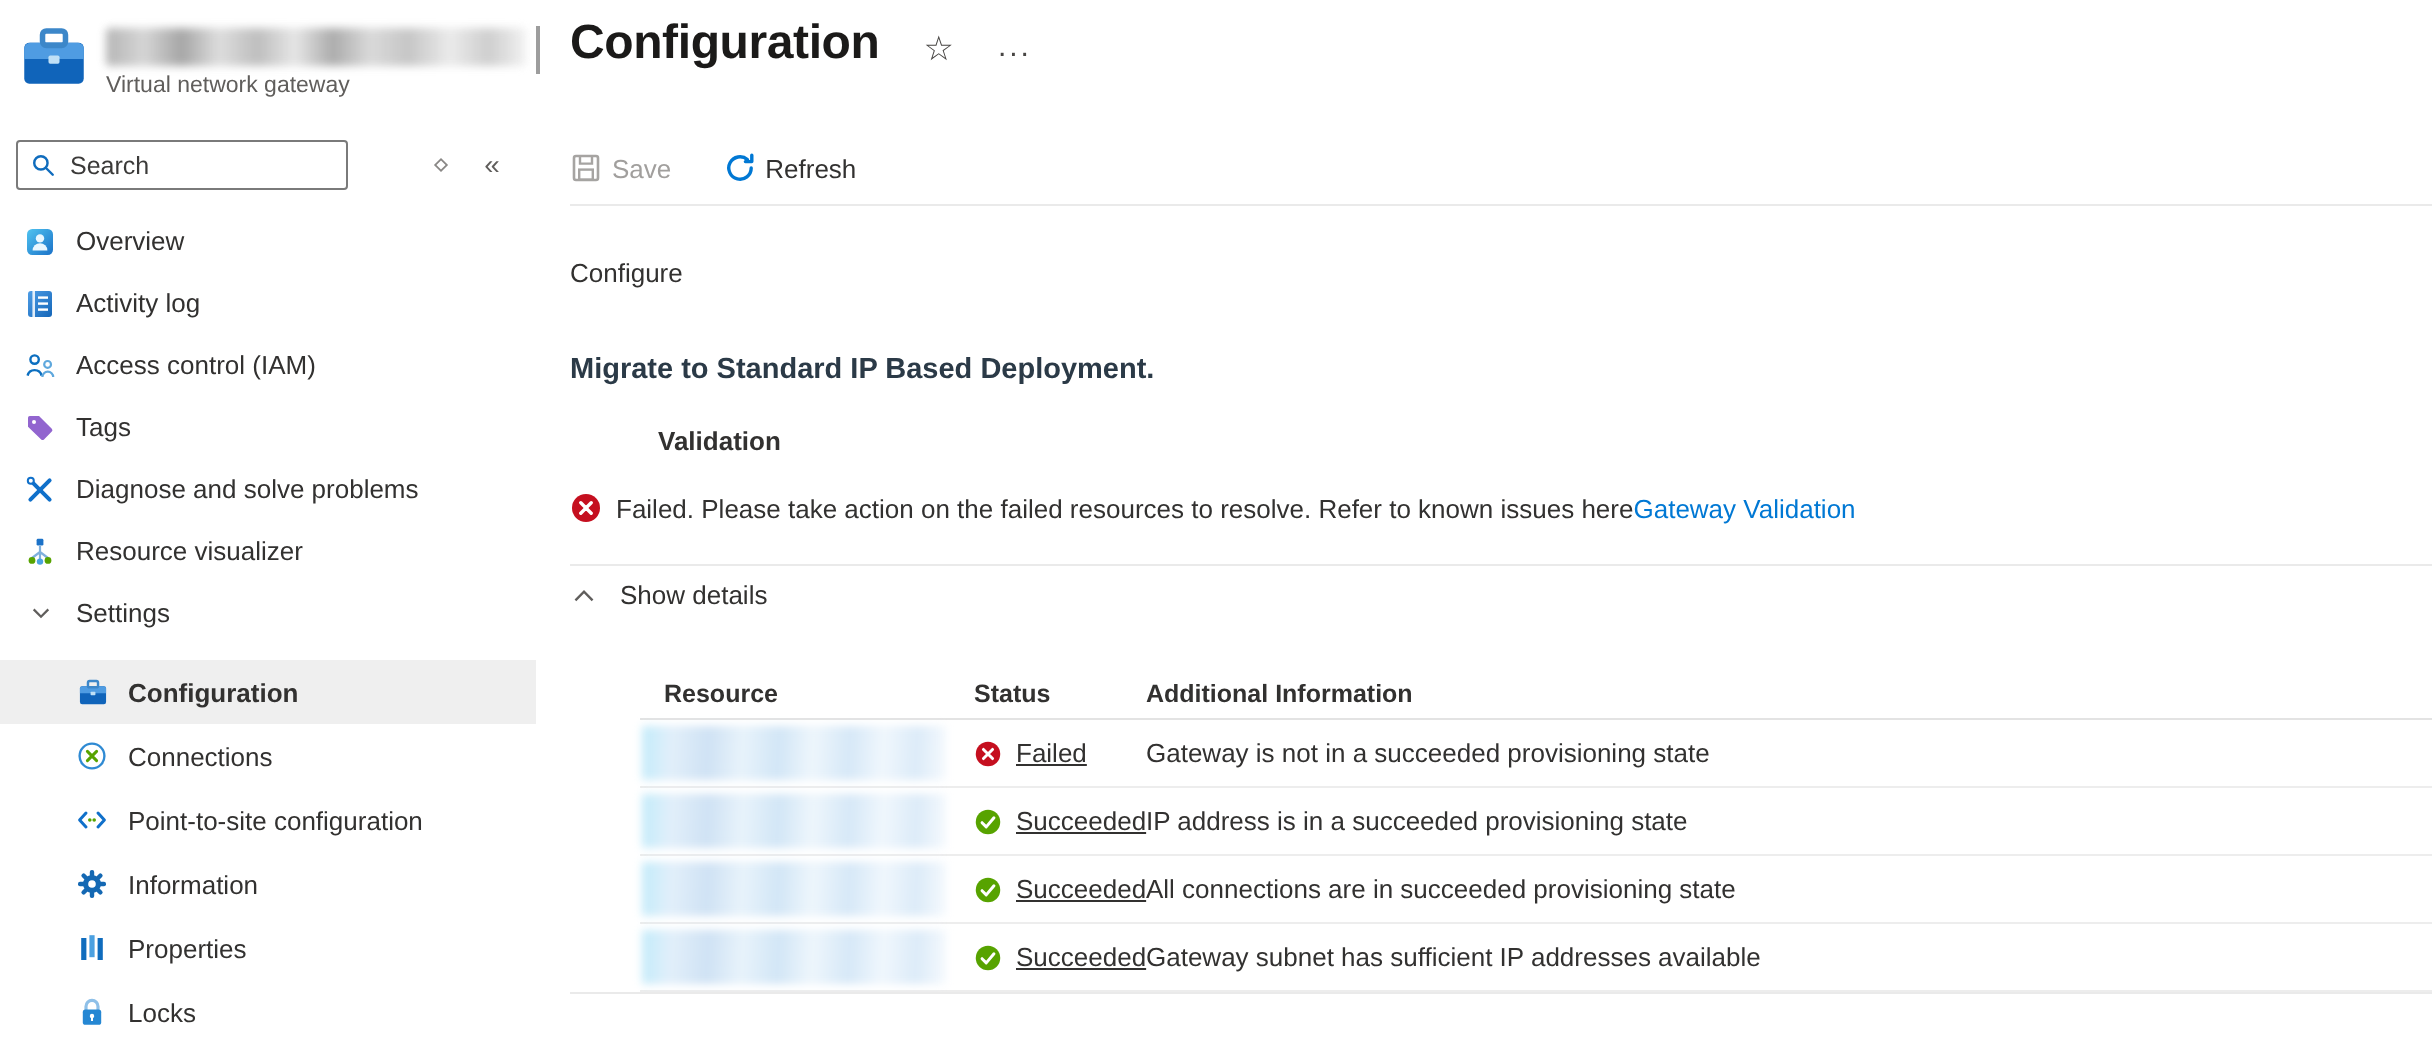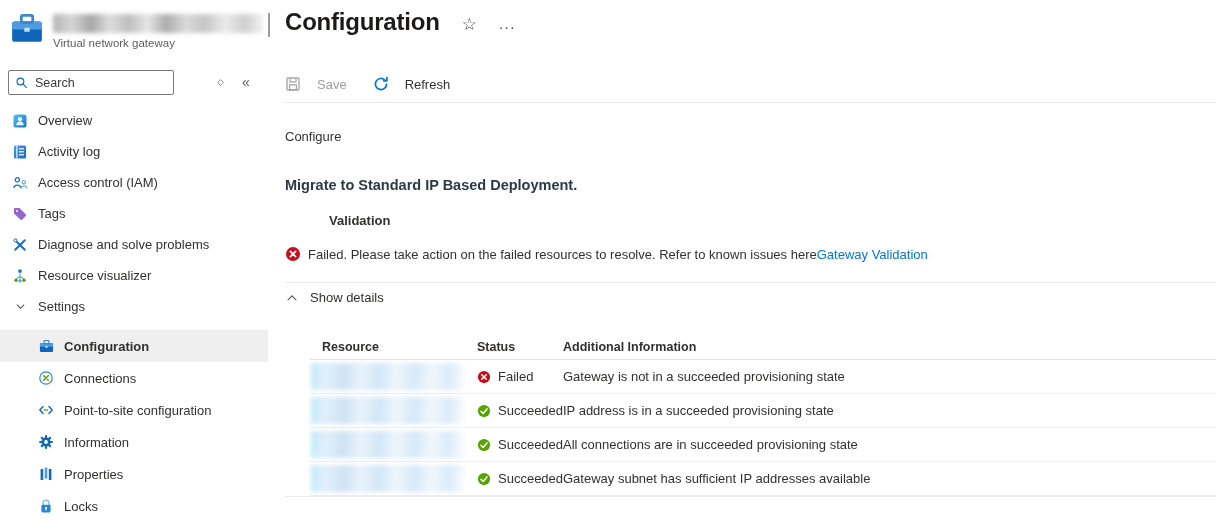--- a/index.html
+++ b/index.html
@@ -31,50 +31,50 @@
 
   .nav{position:absolute;left:0;top:105px;width:268px;}
   .nav-item{display:flex;align-items:center;height:31px;padding-left:12px;gap:10px;font-size:13px;color:#323130;cursor:pointer;}
   .nav-item .nicon{width:16px;height:16px;flex:0 0 16px;display:flex;align-items:center;justify-content:center;}
   .nav-children{margin-top:8px;}
   .nav-child{height:32px;padding-left:38px;}
   .nav-child.selected{background:#efefef;font-weight:700;}
 
   
   .toolbar{position:absolute;left:285px;top:72px;display:flex;align-items:center;gap:26px;height:24px;}
-  .tb-btn{display:flex;align-items:center;gap:16px;font-size:13px;cursor:pointer;}
+  .tb-btn{display:flex;align-items:center;gap:5px;font-size:13px;cursor:pointer;}
   .tb-btn.disabled{color:#a19f9d;cursor:default;}
   .tb-btn .ticon{width:16px;height:16px;display:flex;}
   .toolbar-divider{position:absolute;left:285px;right:0;top:102px;height:1px;background:#eaeaea;}
 
   
   .tabs{position:absolute;left:285px;top:129px;display:flex;gap:50px;}
   .tab{font-size:13px;color:#323130;padding-bottom:8px;cursor:pointer;border-bottom:2px solid transparent;}
   .tab.active{font-weight:700;color:#2b3a47;border-bottom:2px solid #0078d4;}
 
   
   .heading{position:absolute;left:285px;top:177px;font-size:14.5px;font-weight:700;color:#2b3a47;}
   .validation-label{position:absolute;left:285px;top:213px;font-size:13px;font-weight:700;color:#323130;margin-left:44px;}
   .vmsg{position:absolute;left:285px;top:246px;display:flex;align-items:center;gap:7px;font-size:13px;color:#323130;}
   .vmsg .sicon{width:16px;height:16px;display:flex;flex:0 0 16px;}
   .vmsg a{color:#0078d4;text-decoration:none;cursor:pointer;}
   .divider2{position:absolute;left:285px;right:0;top:282px;height:1px;background:#eaeaea;}
   .show-details{position:absolute;left:286px;top:290px;display:flex;align-items:center;gap:12px;font-size:13px;color:#323130;cursor:pointer;}
   .show-details .cicon{width:12px;height:12px;display:flex;margin-top:1px;}
 
   
-  .vtable{position:absolute;left:310px;right:0;top:334px;}
+  .vtable{position:absolute;left:320px;right:0;top:334px;}
   .thead,.trow{display:grid;grid-template-columns:167px 86px auto;align-items:center;}
   .thead{height:25px;border-bottom:1px solid #e3e3e3;font-size:12.5px;font-weight:700;color:#323130;}
   .th-resource{padding-left:12px;}
   .trow{height:33px;border-bottom:1px solid #ededed;font-size:13px;}
   .cell-resource .blur-block{width:152px;height:27px;margin-left:1px;
     background:linear-gradient(93deg,#c2ebfa 0%,#e2effa 10%,#cfe2f4 22%,#e8f3fb 33%,#d2e6f6 45%,#eef6fc 56%,#d6e8f7 68%,#f0f7fd 79%,#dcebf8 90%,#f6fafe 100%);
     filter:blur(2px);border-radius:1px;}
-  .cell-status{display:flex;align-items:center;gap:7px;}
+  .cell-status{display:flex;align-items:center;gap:7px;text-decoration:underline;}
   .cell-status .sicon{width:14px;height:14px;display:flex;flex:0 0 14px;}
   .cell-info{color:#323130;}
   .bottom-divider{position:absolute;left:285px;right:0;top:496px;height:1px;background:#eaeaea;}
 </style>
 </head>
 <body>
 
 <div id="app">
 
   <div class="res-icon">

